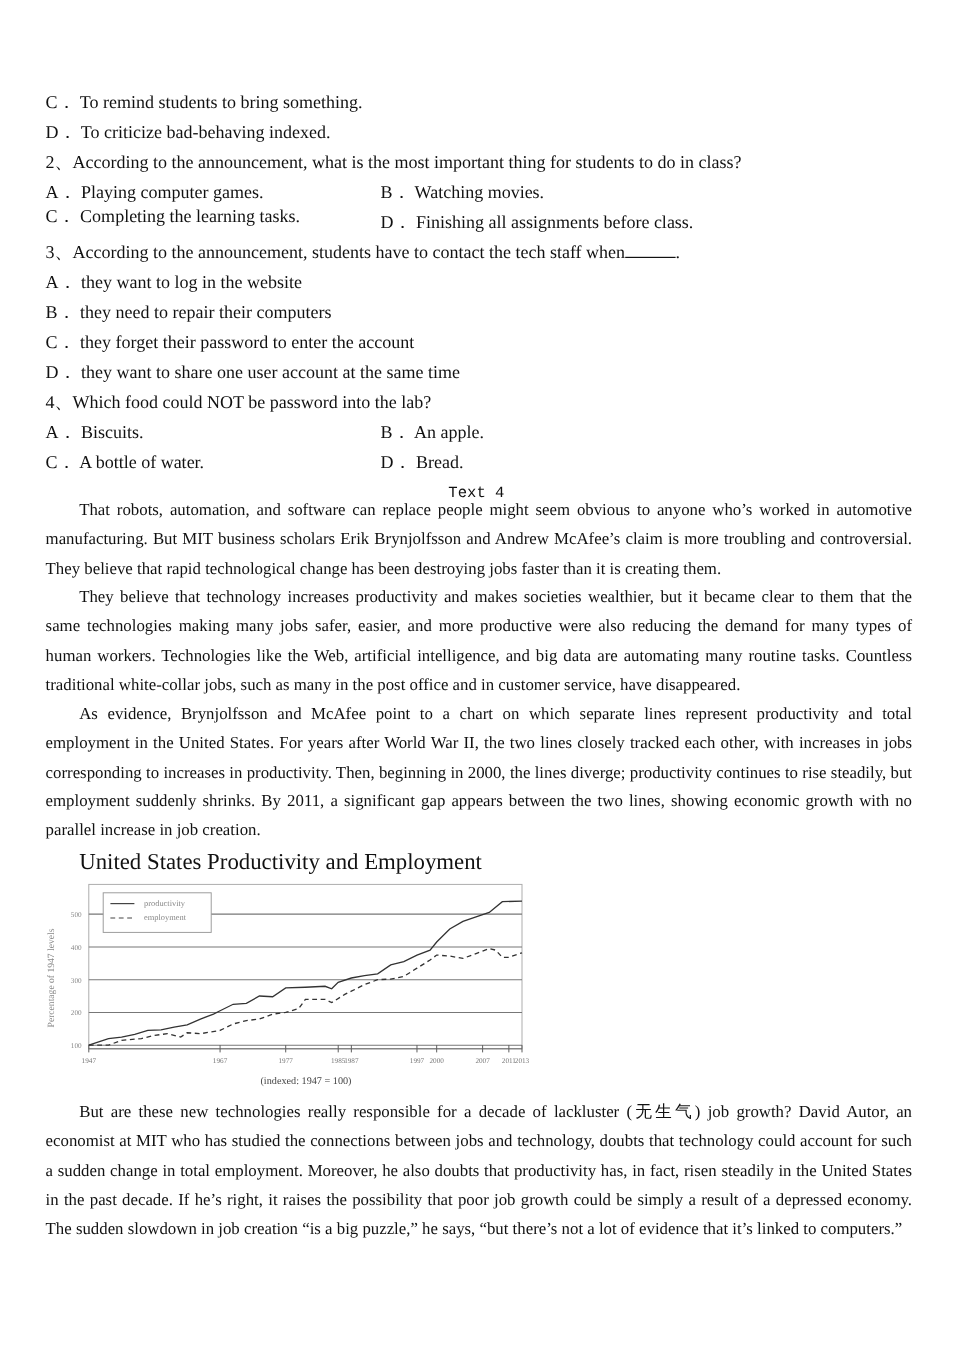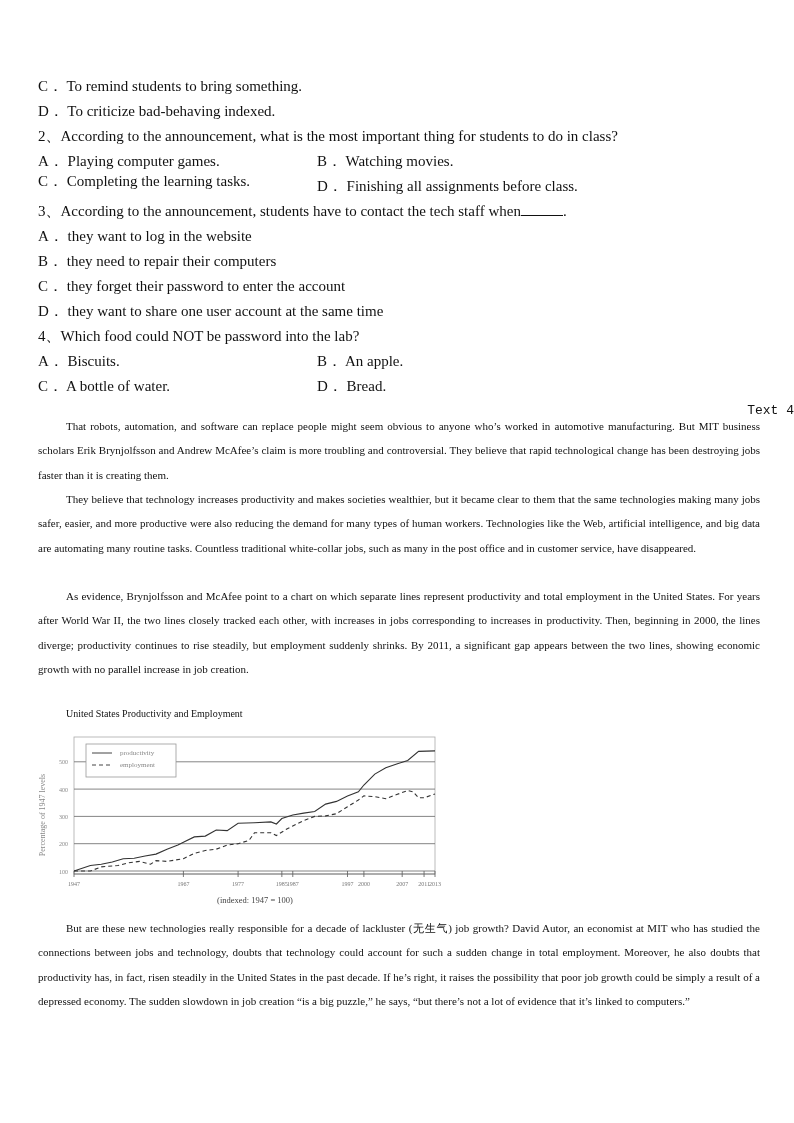--- a/index.html
+++ b/index.html
@@ -7,29 +7,29 @@
     width: 794px; height: 1123px; position: relative; overflow: hidden;
     font-family: "Liberation Serif", "DejaVu Serif", serif;
     color: #111111;
   }
   .line {
     position: absolute; left: 38px; font-size: 15px; line-height: 16px;
     white-space: nowrap;
   }
   .col2 { left: 317px; }
   .para {
-    position: absolute; left: 38px; width: 722px; font-size: 11px;
+    position: absolute; left: 38px; width: 722px; font-size: 14px;
     line-height: 24.3px; text-align: justify; text-align-last: left;
   }
   .para .indent { display: inline-block; width: 28px; }
   .title4 {
-    position: absolute; left: 0; width: 794px; top: 403px; text-align: right;
+    position: absolute; left: 0; width: 794px; top: 403px; text-align: center;
     font-family: "Liberation Mono", "DejaVu Sans Mono", monospace; font-size: 13px;
   }
-  .caption { position: absolute; left: 66px; top: 708px; font-size: 10px; }
+  .caption { position: absolute; left: 66px; top: 708px; font-size: 19px; }
   #chart { position: absolute; left: 0; top: 0; }
   .blank { display: inline-block; width: 42px; border-bottom: 1px solid #111; height: 11px; vertical-align: baseline; }
 </style>
 </head>
 <body>
 
 <div class="line" style="top:78px">
   <span>C．</span>
   <span>To remind students to bring something.</span>
 </div>

